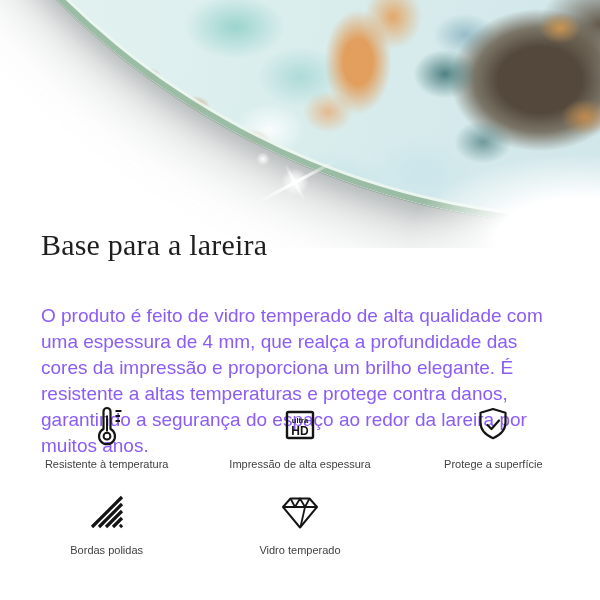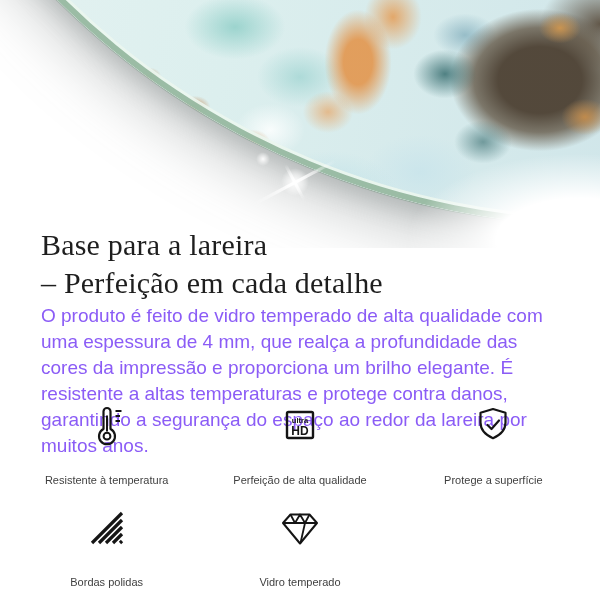--- a/index.html
+++ b/index.html
@@ -55,41 +55,41 @@
     font-family:"Liberation Serif",serif;font-weight:400;color:#1e1e1e;
     font-size:30px;line-height:38px;letter-spacing:.2px;}
   .page-desc{position:absolute;left:41px;top:303px;width:524px;z-index:10;margin:0;
     font-size:19px;line-height:26px;color:#8b5cf6;}
 
   
   .features{position:absolute;left:10px;top:402px;width:580px;z-index:10;
     display:grid;grid-template-columns:repeat(3,1fr);row-gap:17px;}
   .feature{display:flex;flex-direction:column;align-items:center;justify-content:center;}
   .feature .icon-box{height:48px;display:flex;align-items:center;justify-content:center;}
-  .feature .label{margin-top:24px;font-size:11px;color:#3f3f3f;text-align:center;line-height:13px;}
+  .feature .label{margin-top:8px;font-size:11px;color:#3f3f3f;text-align:center;line-height:13px;}
   .icon-svg{display:block;}
   .icon-svg .stroke{fill:none;stroke:#151515;}
   .icon-svg text{font-family:"Liberation Sans",sans-serif;fill:#151515;}
 </style>
 </head>
 <body>
 
 <div class="canvas">
 
   <div class="hero">
     <div class="glass-circle"></div>
     <div class="sparkle">
       <span class="ray ray-long"></span>
       <span class="ray ray-short"></span>
       <span class="glow"></span>
     </div>
     <div class="sparkle-small"></div>
   </div>
 
-  <h1 class="page-title"><span>Base para a lareira</span><br><span>– Perfeição em cada detalhe</span></h1>
+  <h1 class="page-title"><span>Base para a lareira</span><br></h1>
 
   <p class="page-desc">O produto é feito de vidro temperado de alta qualidade com uma espessura de 4 mm, que realça a profundidade das cores da impressão e proporciona um brilho elegante. É resistente a altas temperaturas e protege contra danos, garantindo a segurança do espaço ao redor da lareira por muitos anos.</p>
 
   <div class="features">
 
     <div class="feature">
       <div class="icon-box">
         <svg class="icon-svg" width="48" height="48" viewBox="0 0 48 48">
           <path class="stroke" stroke-width="2.2" stroke-linejoin="round" d="M20.5 9.5 a3.5 3.5 0 0 1 7 0 V27 a8 8 0 1 1 -7 0 Z"></path>
           <circle class="stroke" stroke-width="2" cx="24" cy="34.2" r="3.4"></circle>
@@ -103,21 +103,21 @@
     </div>
 
     <div class="feature">
       <div class="icon-box">
         <svg class="icon-svg" width="48" height="48" viewBox="0 0 48 48">
           <rect class="stroke" stroke-width="2.4" x="11" y="10" width="26" height="26" rx="1.5"></rect>
           <text x="24" y="21" font-size="7.5" font-weight="600" text-anchor="middle">ultra</text>
           <text x="24" y="32.5" font-size="12" font-weight="700" text-anchor="middle">HD</text>
         </svg>
       </div>
-      <div class="label">Perfeição de alta qualidade</div>
+      <div class="label">Impressão de alta espessura</div>
     </div>
 
     <div class="feature">
       <div class="icon-box">
         <svg class="icon-svg" width="48" height="48" viewBox="0 0 48 48">
           <path class="stroke" stroke-width="2.2" stroke-linejoin="round" d="M24 7 l12.5 3.8 v9.8 c0 7.6 -5.4 12.6 -12.5 15.6 C16.9 33.2 11.5 28.2 11.5 20.6 v-9.8 Z"></path>
           <path class="stroke" stroke-width="2.2" stroke-linecap="round" stroke-linejoin="round" d="M18.5 23 l4 4 l7.5 -8.5"></path>
         </svg>
       </div>
       <div class="label">Protege a superfície</div>

